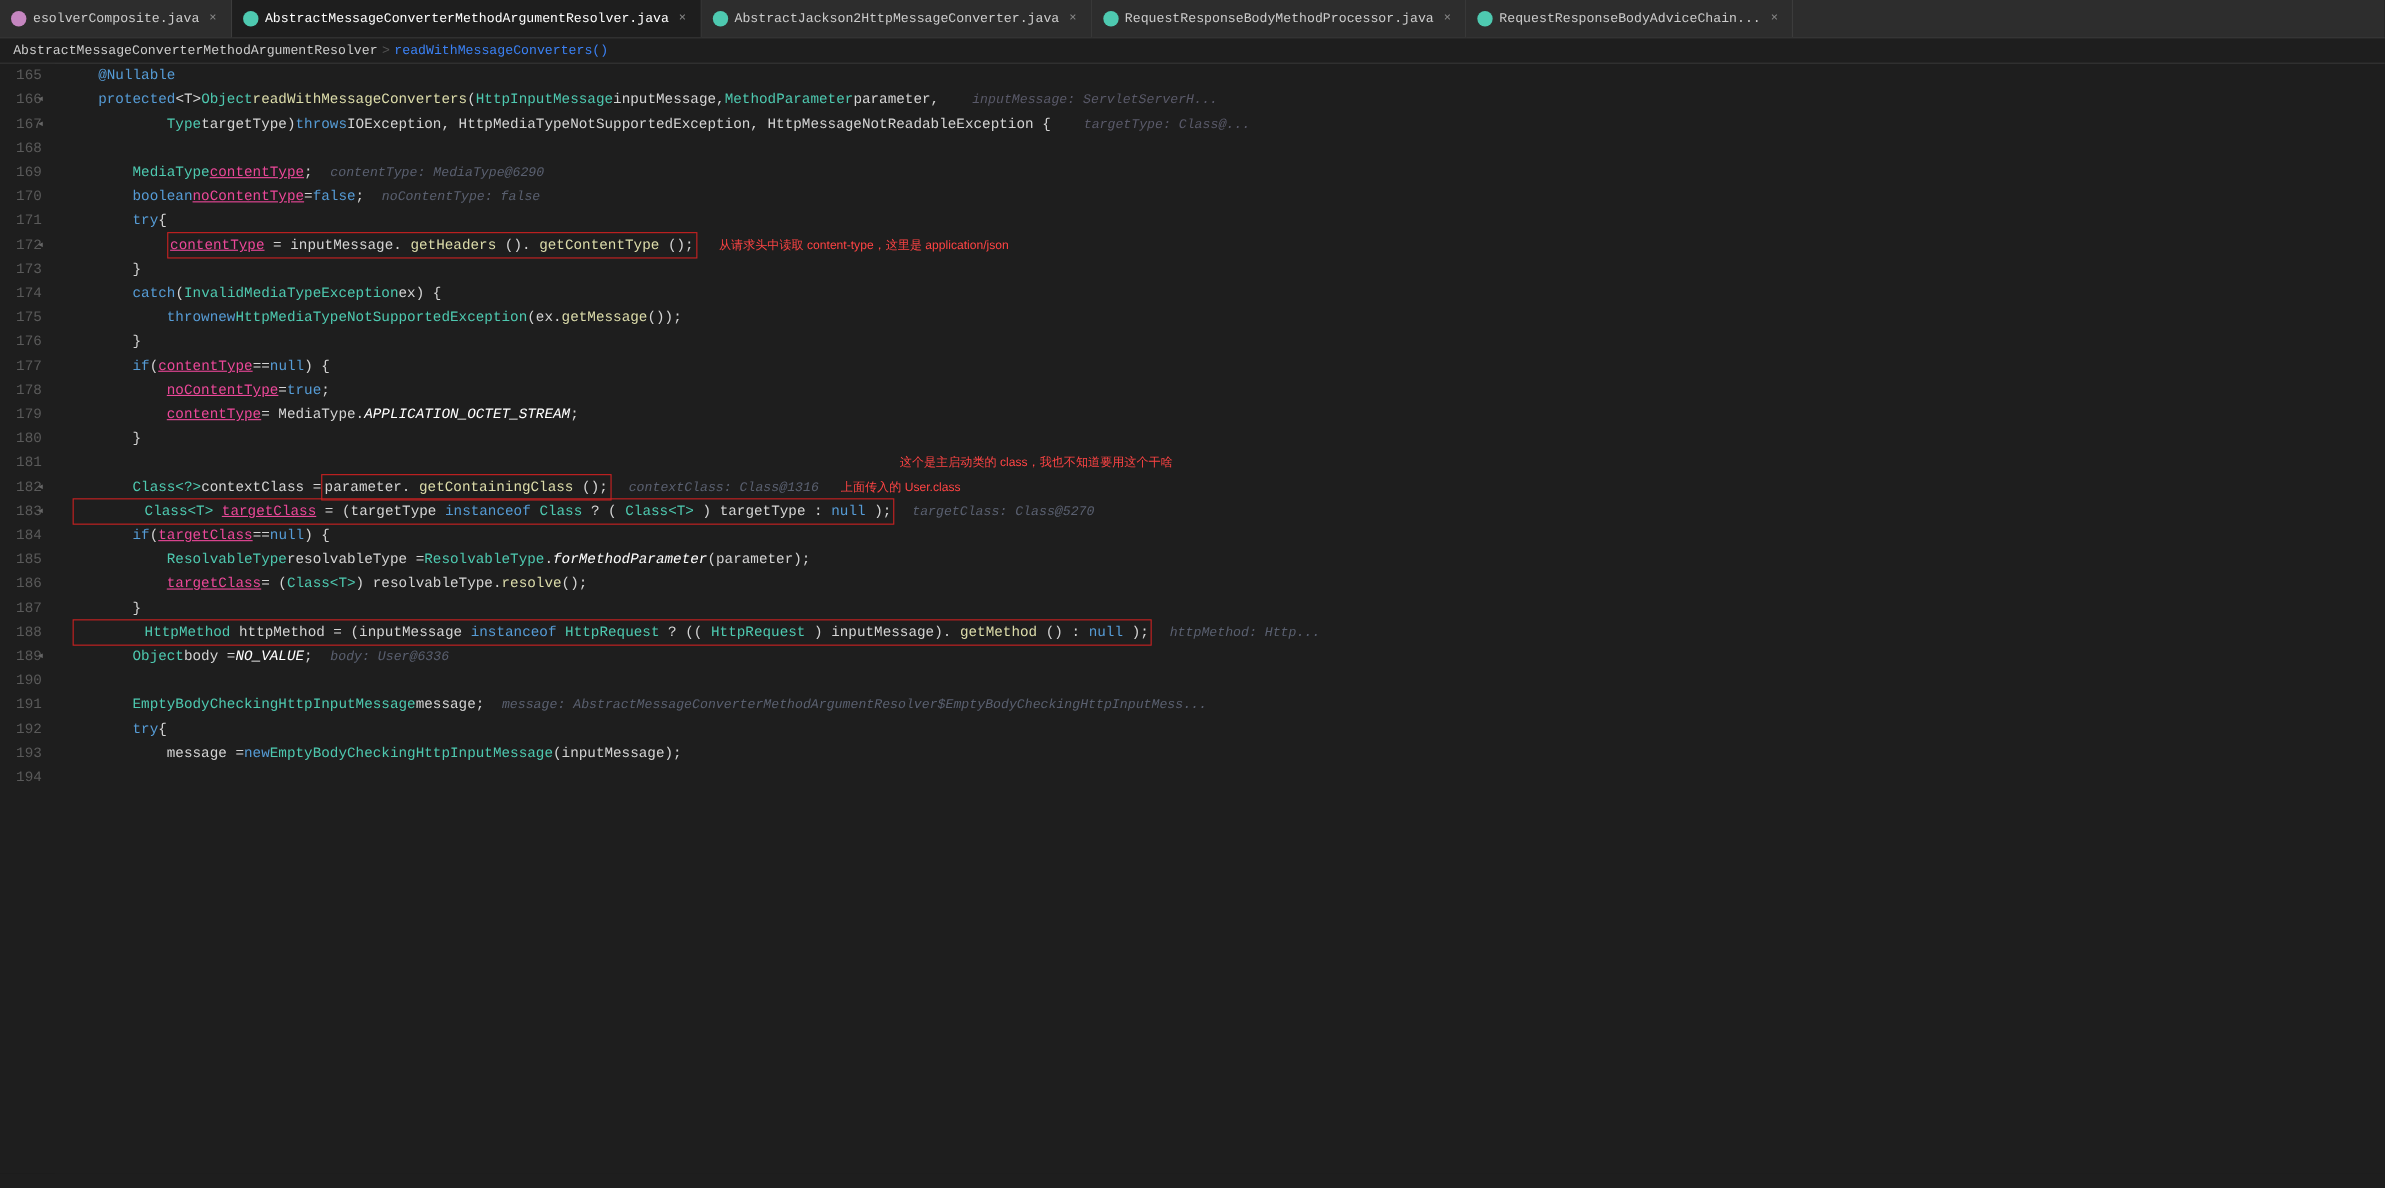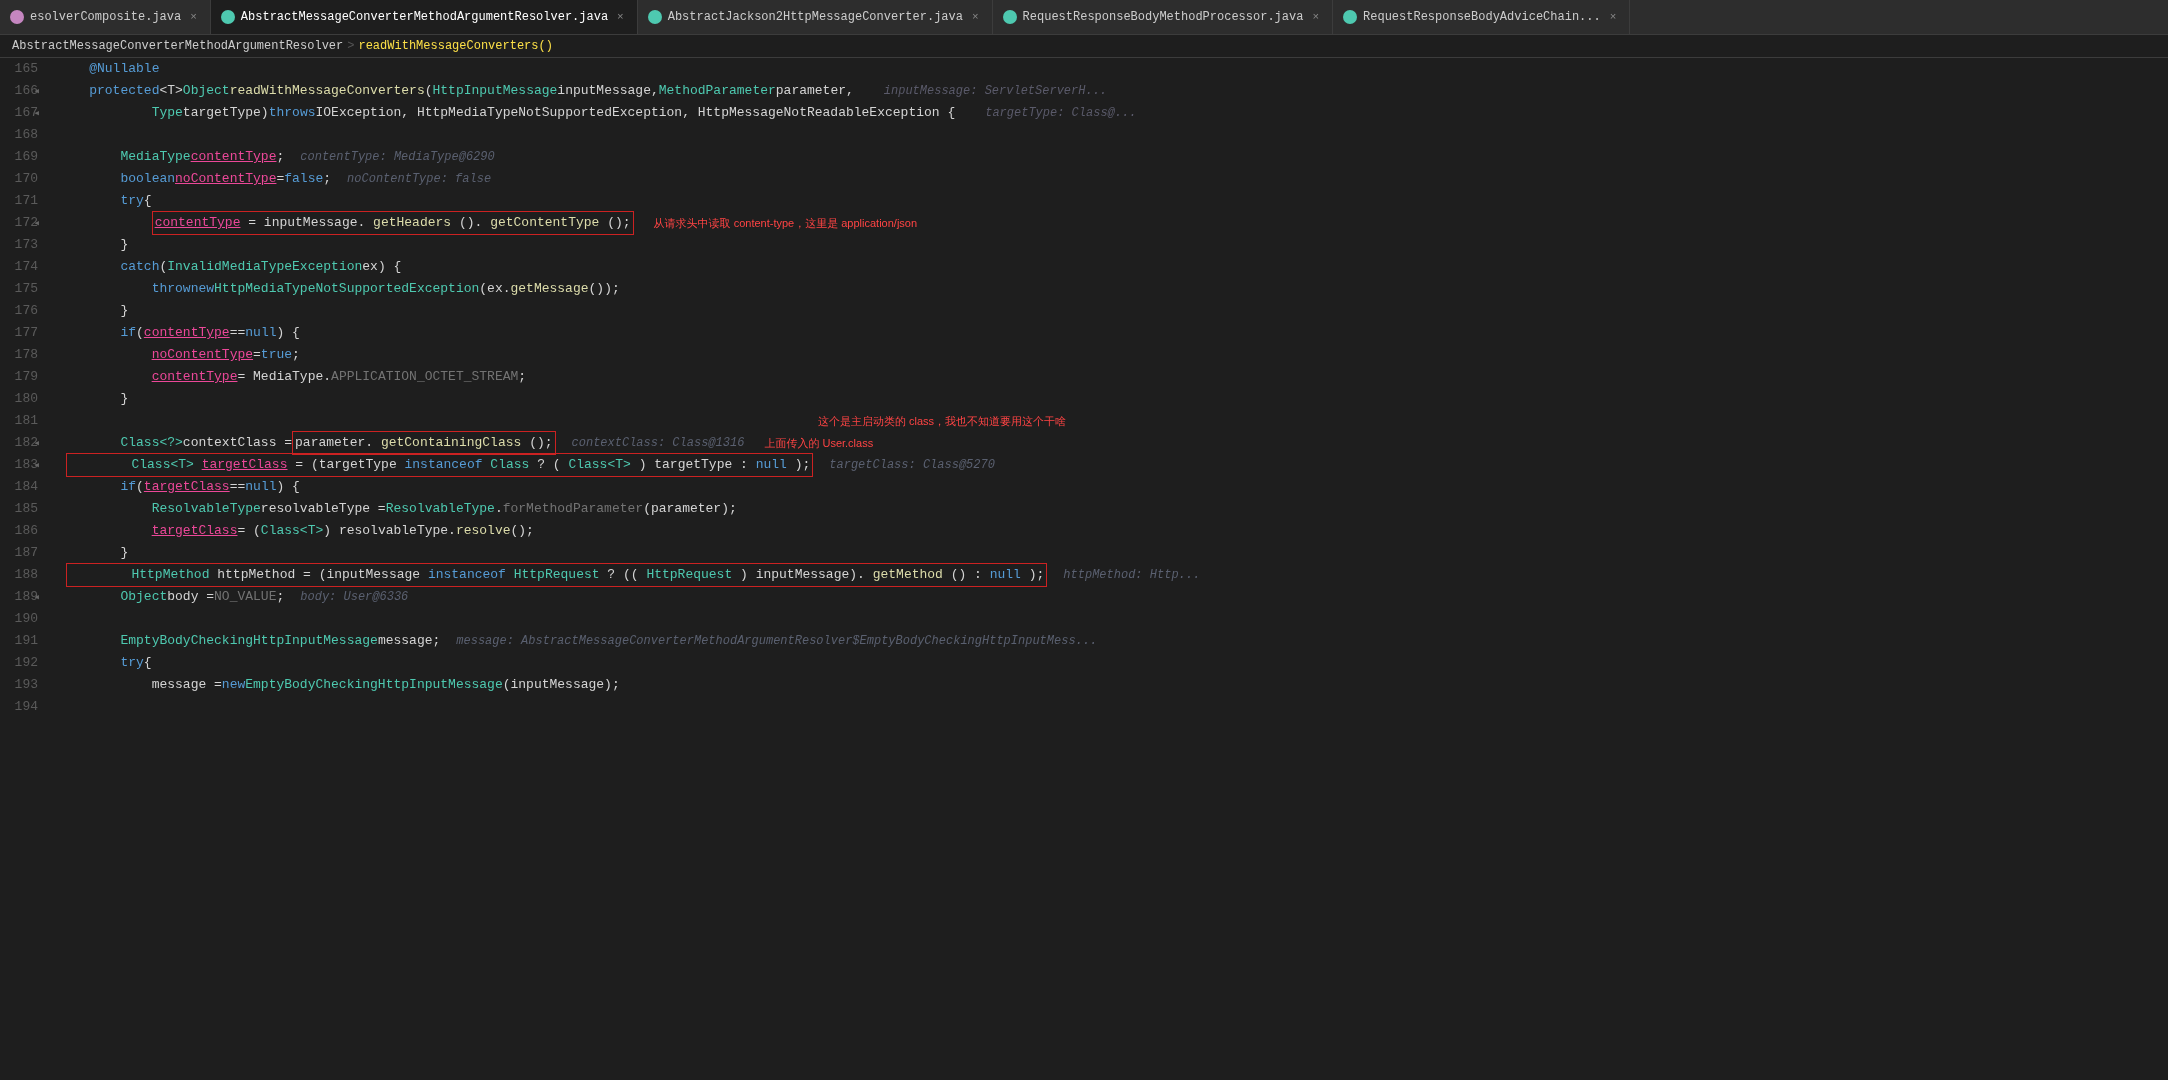--- a/index.html
+++ b/index.html
@@ -56,21 +56,21 @@
       background: #1e1e1e;
       padding: 4px 12px;
       font-size: 12px;
       color: #888;
       border-bottom: 1px solid #3c3c3c;
       display: flex;
       align-items: center;
       gap: 4px;
     }
     .breadcrumb .sep { color: #555; }
-    .breadcrumb .method { color: #fde047; }
+    .breadcrumb .method { color: #3b82f6; }
 
     
     .editor {
       display: flex;
       height: calc(100vh - 71px);
       overflow-y: auto;
       overflow-x: hidden;
       background: #1e1e1e;
     }
 
@@ -113,21 +113,21 @@
       display: flex;
       align-items: center;
     }
 
     
     .kw { color: #569cd6; } 
     .type { color: #4ec9b0; } 
     .method-call { color: #dcdcaa; } 
     .plain { color: #d4d4d4; }
     .blue-link { color: #ec4899; text-decoration: underline; }
-    .italic-blue { color: #737373; }
+    .italic-blue { color: #ffffff; font-style: italic; }
 
     
     .nullable { color: #569cd6; }
 
     
     .cn-annotation {
       color: #ff4444;
       font-family: 'Microsoft YaHei', sans-serif;
       font-size: 11px;
       font-style: normal;

